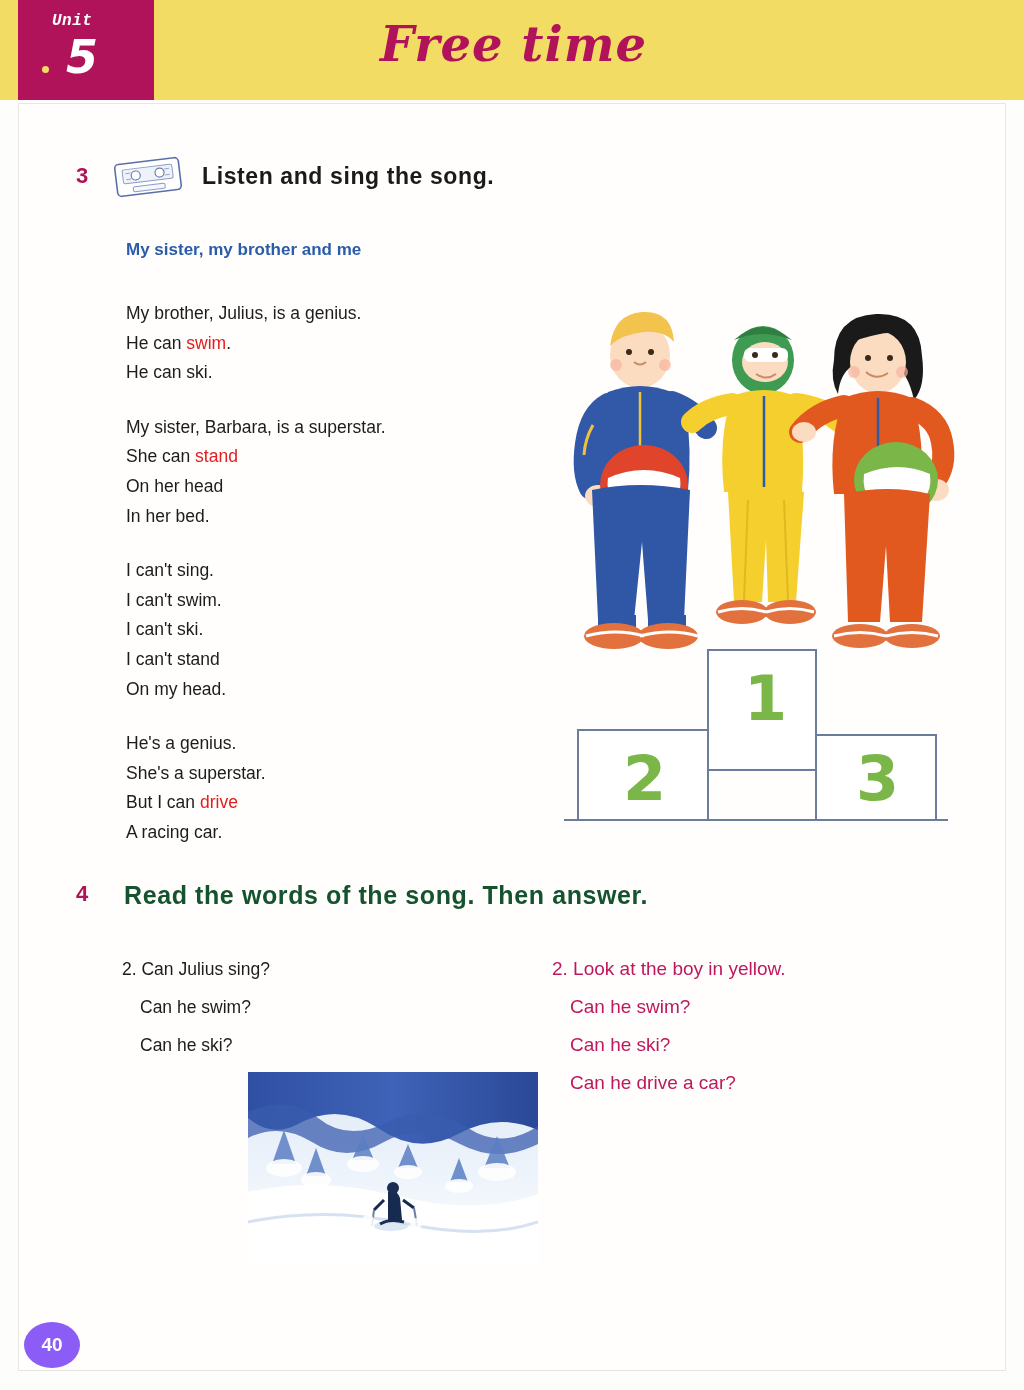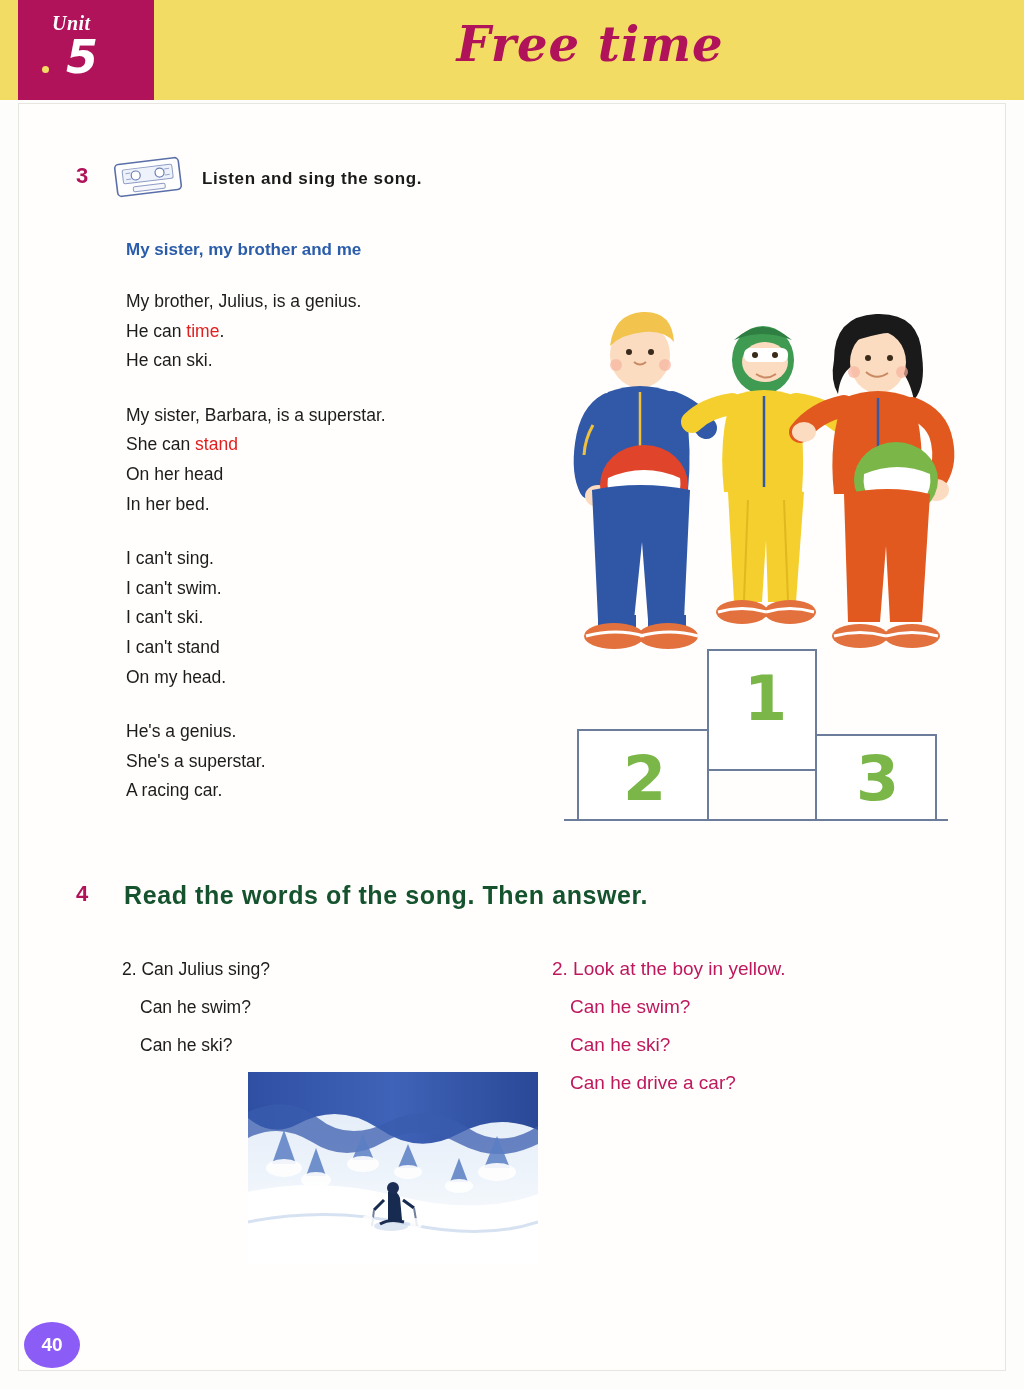--- a/index.html
+++ b/index.html
@@ -41,25 +41,25 @@
   .unit-box {
     position: absolute;
     left: 18px; top: 0;
     width: 136px; height: 100px;
     background: #b01359;
     color: #ffffff;
   }
   .unit-word {
     position: absolute;
     left: 34px; top: 12px;
-    font-size: 20px;
+    font-size: 16px;
     font-style: italic;
     font-weight: bold;
     letter-spacing: 0.5px;
-    font-family: Liberation Serif, serif;
+    font-family: Liberation Mono, monospace;
   }
   .unit-num {
     position: absolute;
     left: 48px; top: 34px;
     font-size: 46px;
     font-weight: bold;
     font-style: italic;
     font-family: "DejaVu Sans", sans-serif;
     line-height: 1;
   }
@@ -67,21 +67,20 @@
     position: absolute;
     left: 24px; top: 66px;
     width: 7px; height: 7px;
     border-radius: 50%;
     background: #f2dc63;
   }
   .unit-title {
     position: absolute;
     left: 380px; top: 16px;
     width: 420px;
-    text-align: center;
     font-size: 48px;
     font-weight: bold;
     font-style: italic;
     color: #b01359;
     font-family: "DejaVu Serif", serif;
     letter-spacing: 1px;
   }
 
   
   .ex3-num {
@@ -91,22 +90,22 @@
     font-weight: bold;
     color: #b01359;
   }
   .cassette {
     position: absolute;
     left: 112px; top: 155px;
     width: 72px; height: 44px;
   }
   .ex3-instruction {
     position: absolute;
-    left: 202px; top: 169px;
-    font-size: 17px;
+    left: 202px; top: 163px;
+    font-size: 23px;
     font-weight: bold;
     color: #1a1a1a;
     letter-spacing: 0.6px;
   }
 
   .song-title {
     position: absolute;
     left: 126px; top: 240px;
     font-size: 17px;
     font-weight: bold;
@@ -114,21 +113,21 @@
   }
 
   .lyrics {
     position: absolute;
     left: 126px; top: 287px;
     width: 420px;
     font-size: 17.5px;
     color: #1c1c1c;
     line-height: 29.6px;
   }
-  .lyrics .stanza { margin: 0 0 25px 0; }
+  .lyrics .stanza { margin: 12px 0 25px 0; }
   .lyrics .hl { color: #e02020; }
 
   
   .illus {
     position: absolute;
     left: 548px; top: 300px;
     width: 450px; height: 540px;
   }
 
   
@@ -216,39 +215,40 @@
     </g>
   </svg>
 
   <div class="ex3-instruction">Listen and sing the song.</div>
 
   <div class="song-title">My sister, my brother and me</div>
 
   <div class="lyrics" id="lyrics">
       <div class="stanza">
         <div><span>My brother, Julius, is a genius.</span></div>
-        <div><span>He can </span><span class="hl">time</span><span>.</span></div>
+        <div><span>He can </span><span class="hl">swim</span><span>.</span></div>
         <div><span>He can ski.</span></div>
       </div>
       <div class="stanza">
         <div><span>My sister, Barbara, is a superstar.</span></div>
         <div><span>She can </span><span class="hl">stand</span></div>
         <div><span>On her head</span></div>
         <div><span>In her bed.</span></div>
       </div>
       <div class="stanza">
         <div><span>I can't sing.</span></div>
         <div><span>I can't swim.</span></div>
         <div><span>I can't ski.</span></div>
         <div><span>I can't stand</span></div>
         <div><span>On my head.</span></div>
       </div>
       <div class="stanza">
         <div><span>He's a genius.</span></div>
         <div><span>She's a superstar.</span></div>
+        <div><span>But I can </span><span class="hl">drive</span></div>
         <div><span>A racing car.</span></div>
       </div>
     </div>
 
   <svg class="illus" viewBox="0 0 450 540">
 
     <g>
 
       <rect x="160" y="350" width="108" height="120" fill="#ffffff" stroke="#6b7d9a" stroke-width="2"></rect>
 

